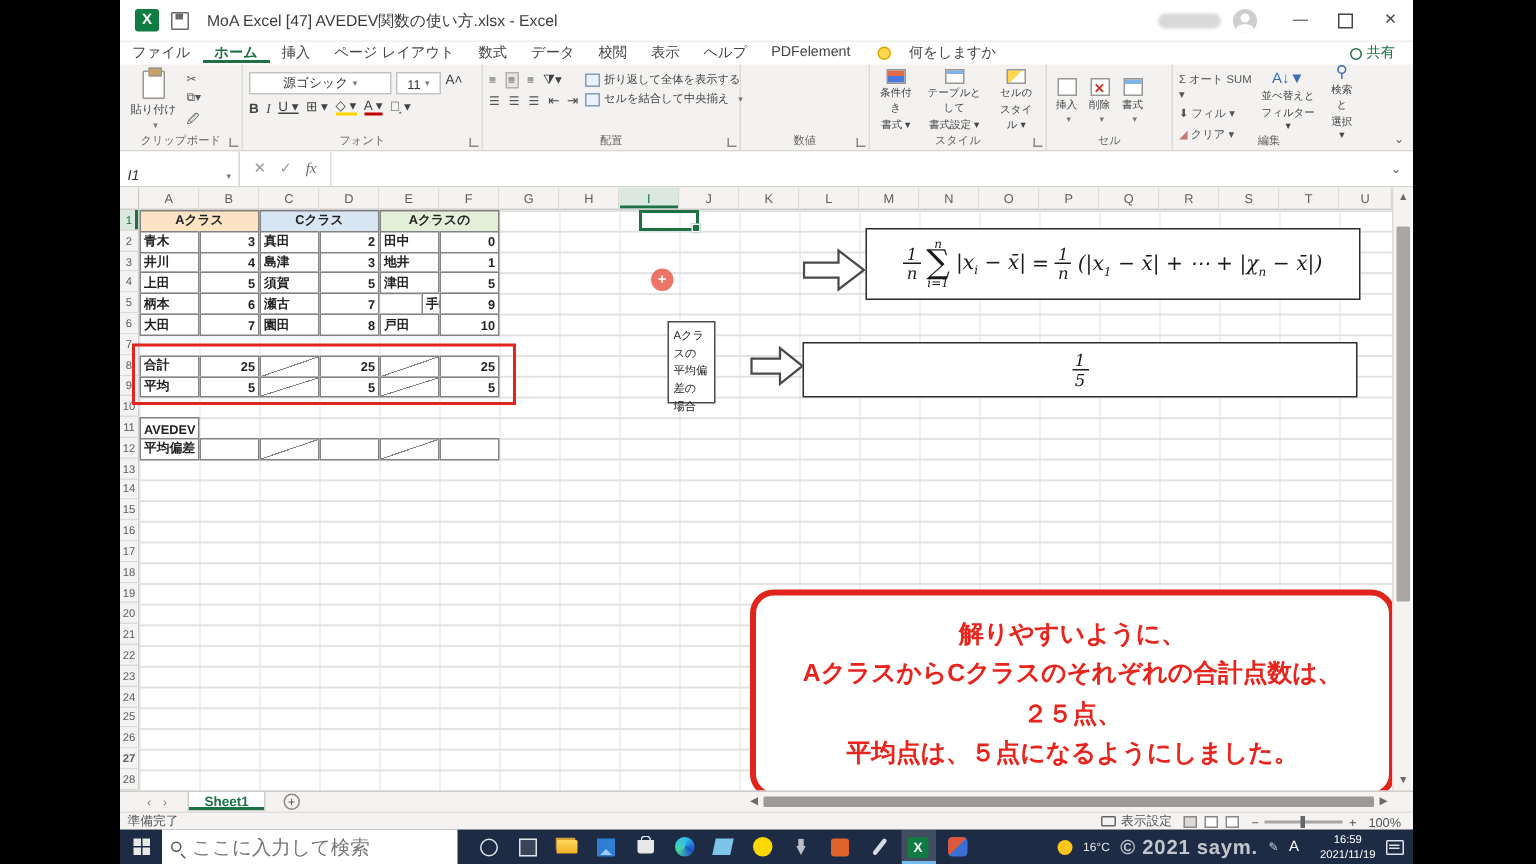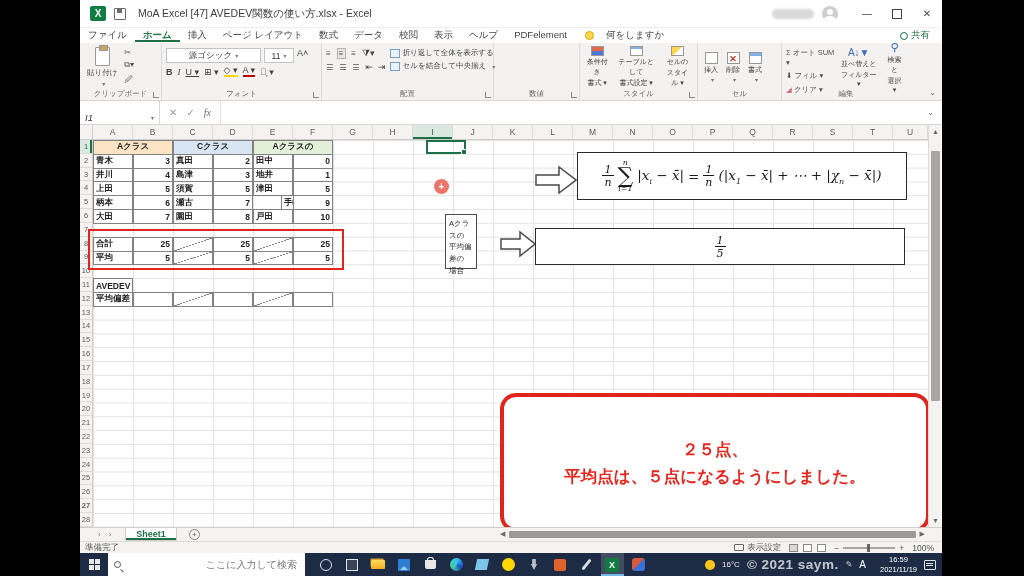--- a/index.html
+++ b/index.html
@@ -119,21 +119,21 @@
   .ztrack{width:52px;height:2px;background:#a8a6a4;position:relative;}
   .zknob{position:absolute;left:24px;top:-3px;width:3px;height:8px;background:#666;}
   
   .taskbar{position:absolute;left:0;top:553px;width:862px;height:23px;background:#1e2b44;display:flex;align-items:center;color:#e8e8e8;}
   .startbtn{width:28px;height:23px;display:flex;align-items:center;justify-content:center;}
   .winlogo{width:11px;height:11px;display:grid;grid-template-columns:5px 5px;grid-template-rows:5px 5px;gap:1px;}
   .winlogo span{background:#e8e8e8;}
   .tsearch{width:197px;height:23px;background:#fff;display:flex;align-items:center;padding:0 6px;gap:5px;}
   .sglass{width:7px;height:7px;border:1.4px solid #555;border-radius:50%;position:relative;flex:none;}
   .sglass::after{content:"";position:absolute;left:6px;top:7px;width:4px;height:1.4px;background:#555;transform:rotate(45deg);transform-origin:0 0;}
-  .tsearch input{border:none;outline:none;font-size:10px;width:100%;color:#333;background:transparent;text-align:right;}
+  .tsearch input{border:none;outline:none;font-size:13px;width:100%;color:#333;background:transparent;}
   .ticons{display:flex;align-items:center;margin-left:8px;}
   .ico{width:23px;height:23px;display:flex;align-items:center;justify-content:center;position:relative;margin:0 1.5px;}
   .ico-cortana::before{content:"";width:10px;height:10px;border:1.6px solid #dfe3ea;border-radius:50%;}
   .ico-task-view::before{content:"";width:10px;height:10px;border:1.4px solid #dfe3ea;background:rgba(255,255,255,.12);}
   .ico-file-explorer::before{content:"";width:14px;height:9px;background:linear-gradient(#ffd95e,#efad24);border-radius:1px;box-shadow:-1px -2px 0 -.5px #d8a13a;}
   .ico-photos::before{content:"";width:12px;height:12px;background:#2e7fd4;}
   .ico-photos::after{content:"";position:absolute;bottom:6px;left:7px;border-left:4px solid transparent;border-right:4px solid transparent;border-bottom:4px solid #9ecbf2;}
   .ico-store::before{content:"";width:11px;height:9px;background:#e8e8e8;border-radius:0 0 2px 2px;}
   .ico-store::after{content:"";position:absolute;top:4px;width:5px;height:4px;border:1.4px solid #e8e8e8;border-bottom:none;border-radius:3px 3px 0 0;}
   .ico-edge::before{content:"";width:13px;height:13px;border-radius:50%;background:conic-gradient(#35c1f1,#1b4fc9,#45d3a0,#35c1f1);}
@@ -490,20 +490,22 @@
   <div class="fbox" style="left:455px;top:228px;width:370px;height:37px">
     <div class="math" id="math2">
           <span class="frac">
             <span class="n">1</span>
             <span class="d">5</span>
           </span>
         </div>
   </div>
 
   <div class="notebox" style="left:420px;top:393px;width:430px;height:139px" id="notebox">
+        <div>解りやすいように、</div>
+        <div>AクラスからCクラスのそれぞれの合計点数は、</div>
         <div>２５点、</div>
         <div>平均点は、５点になるようにしました。</div>
       </div>
 
   <div class="vscroll">
     <div class="varrow" style="top:3px">▲</div>
     <div class="vthumb"></div>
     <div class="varrow" style="bottom:3px">▼</div>
   </div>
 

